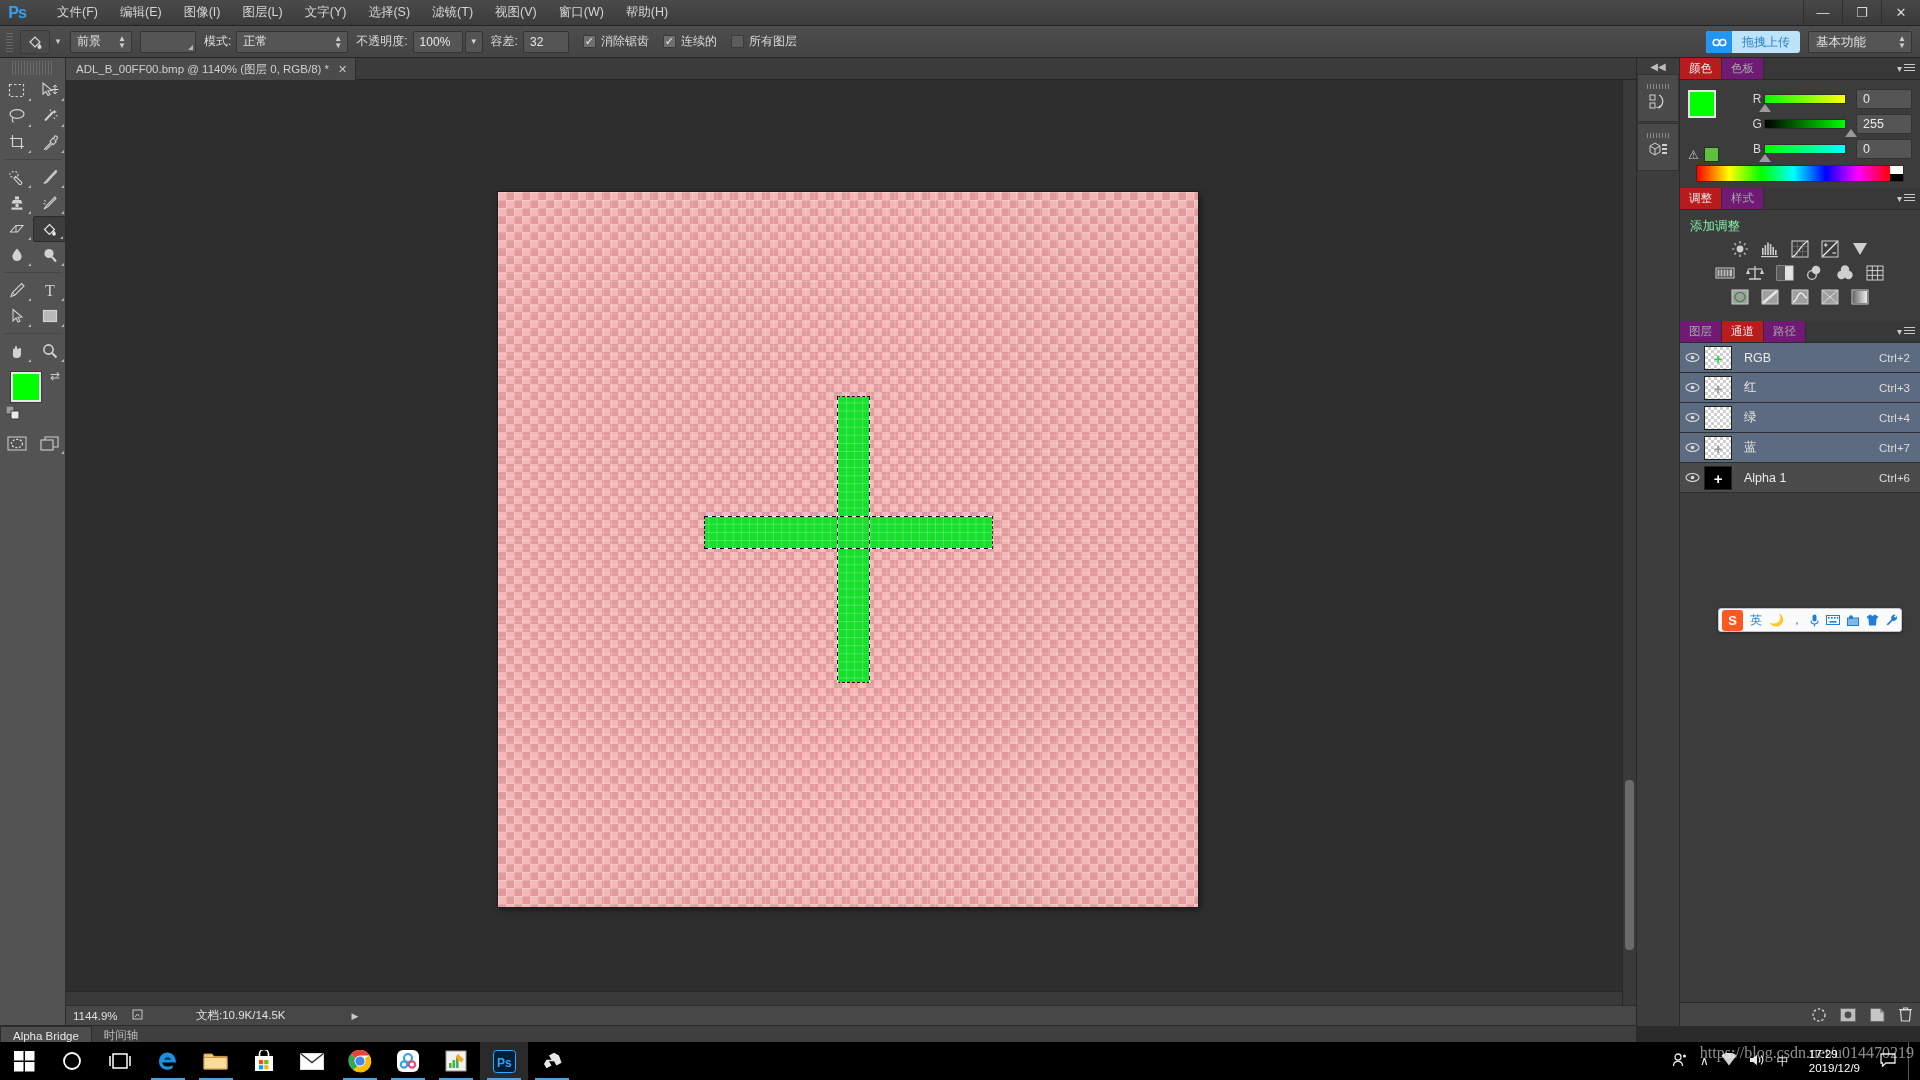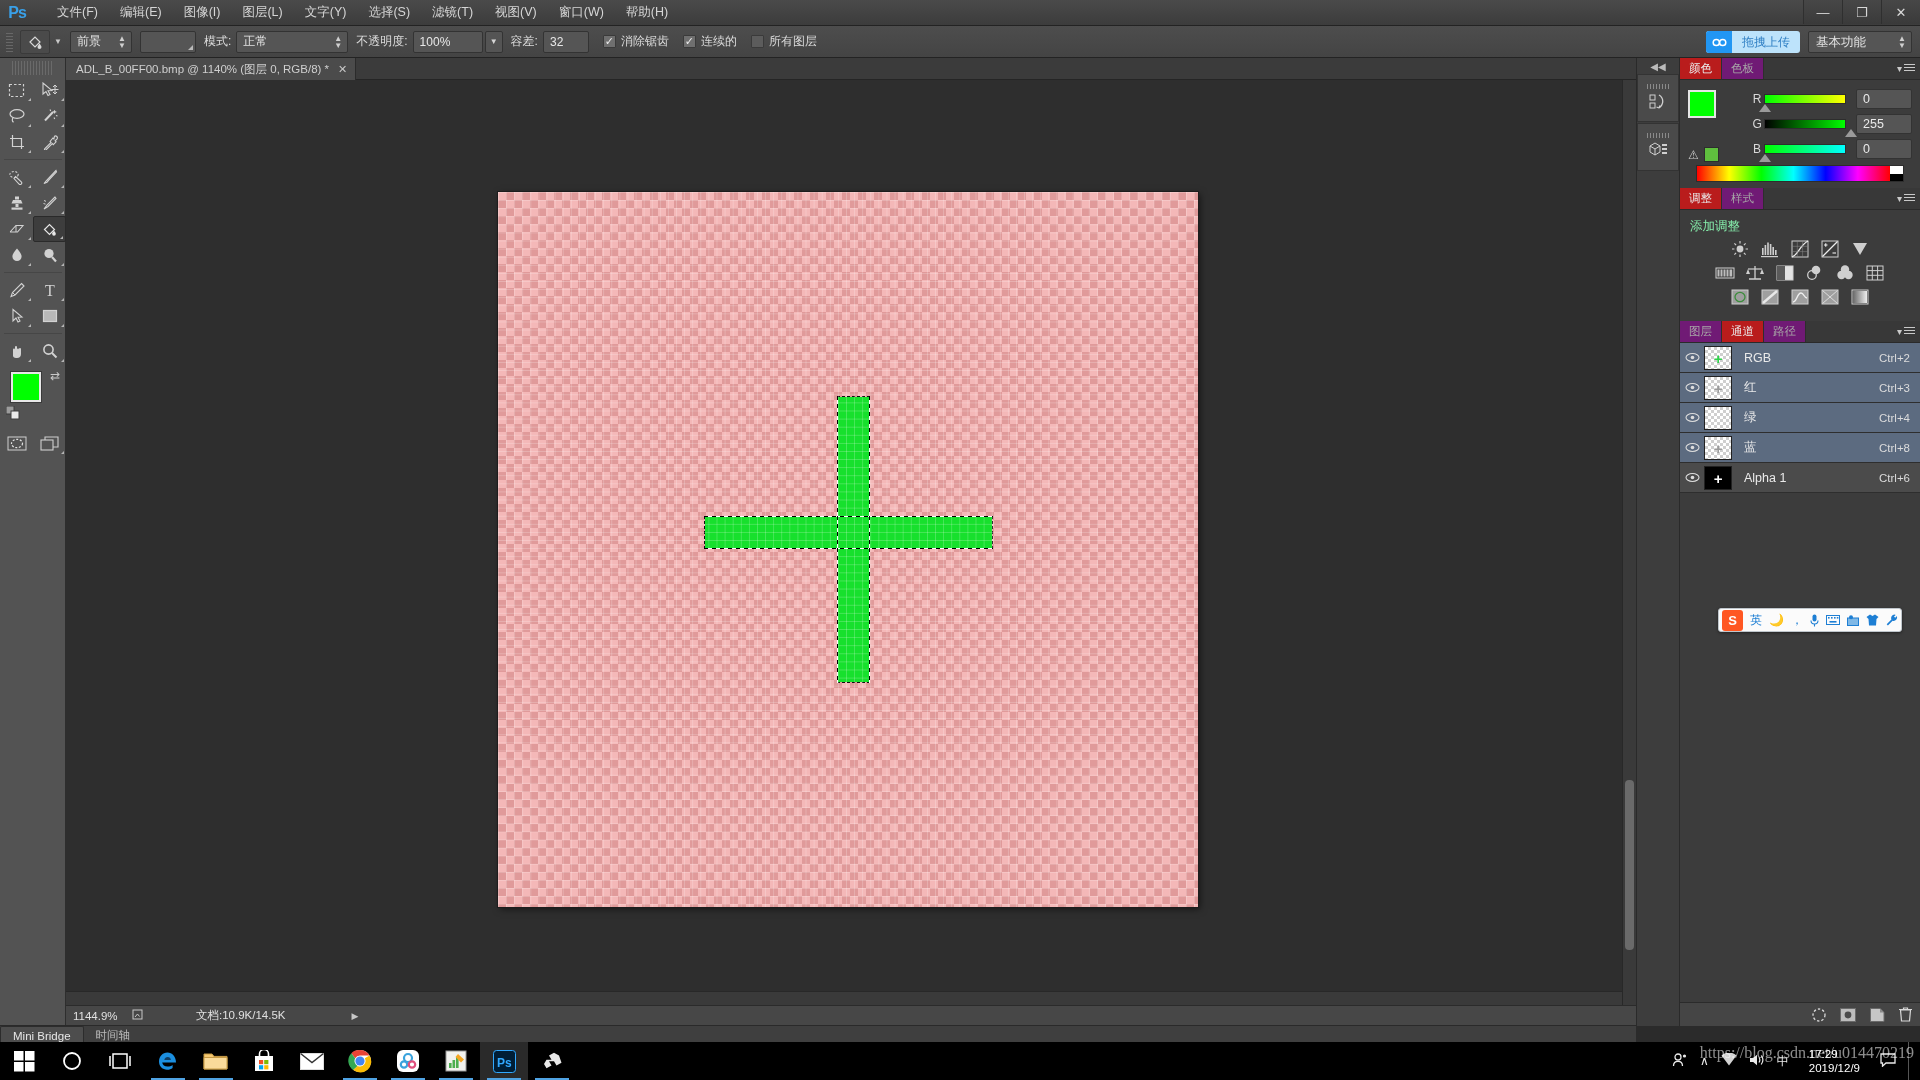--- a/index.html
+++ b/index.html
@@ -405,21 +405,21 @@
     <div style="width:8px"></div>
     <div class="ob-swatchbox">
         <span class="mini"></span>
       </div>
     <div class="ob-label">模式:</div>
     <div class="ob-select wide">
       <span>正常</span>
       <span class="arrows">▲<br>▼</span>
     </div>
     <div class="ob-label">不透明度:</div>
-    <div class="ob-field" style="width:70px">100%</div>
+    <div class="ob-field" style="width:50px">100%</div>
     <div class="ob-dropbtn">▼</div>
     <div class="ob-label">容差:</div>
     <div class="ob-field" style="width:46px">32</div>
 
     <div class="ob-check">
       <span class="chkbox">✓</span>
       <span class="lbl">消除锯齿</span>
     </div>
     <div class="ob-check">
       <span class="chkbox">✓</span>
@@ -650,21 +650,21 @@
       <svg width="12" height="12">
           <rect x="1" y="1" width="9" height="9" fill="none" stroke="#c8c8c8"></rect>
           <path d="M3 8l2.5-3 2 2.5" fill="none" stroke="#c8c8c8"></path>
         </svg>
     </div>
     <div class="sb-doc">文档:10.9K/14.5K</div>
     <div class="sb-arrow">▶</div>
   </div>
 
   <div class="bottombar">
-    <div class="bb-tab active">Mini Bridge</div>
+    <div class="bb-tab active">Alpha Bridge</div>
     <div class="bb-tab">时间轴</div>
   </div>
 
   <div class="rail">
     <div class="rail-collapse">◀◀</div>
     <div class="rail-btn">
       <span class="grip"></span>
       <svg width="20" height="20">
           <rect x="2" y="3" width="5" height="5" fill="none" stroke="#d0d0d0"></rect>
           <rect x="2" y="11" width="5" height="5" fill="none" stroke="#d0d0d0"></rect>
@@ -922,21 +922,21 @@
           <span class="ch-eye">
               <svg width="15" height="11">
                 <ellipse cx="7.5" cy="5.5" rx="6.5" ry="4" fill="none" stroke="#dcdcdc" stroke-width="1.1"></ellipse>
                 <circle cx="7.5" cy="5.5" r="1.8" fill="#dcdcdc"></circle>
               </svg>
             </span>
           <span class="ch-thumb">
               <i class="tc">+</i>
             </span>
           <span class="ch-name">蓝</span>
-          <span class="ch-key">Ctrl+8</span>
+          <span class="ch-key">Ctrl+7</span>
         </div>
         <div class="ch-row plain">
           <span class="ch-eye">
               <svg width="15" height="11">
                 <ellipse cx="7.5" cy="5.5" rx="6.5" ry="4" fill="none" stroke="#dcdcdc" stroke-width="1.1"></ellipse>
                 <circle cx="7.5" cy="5.5" r="1.8" fill="#dcdcdc"></circle>
               </svg>
             </span>
           <span class="ch-thumb black">
               <i class="tc">+</i>

